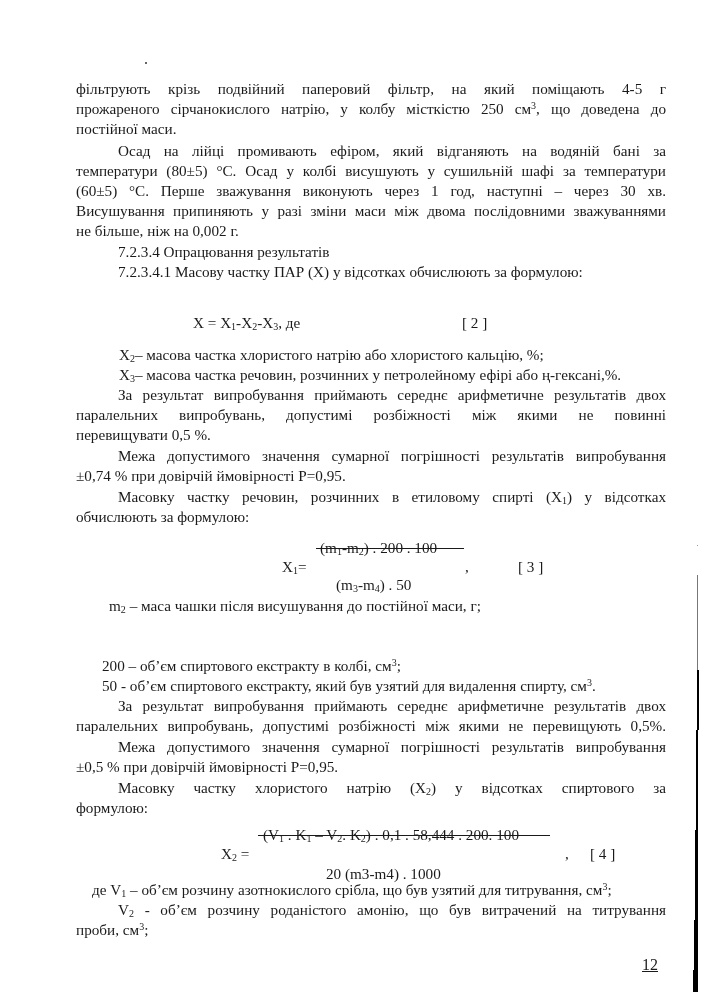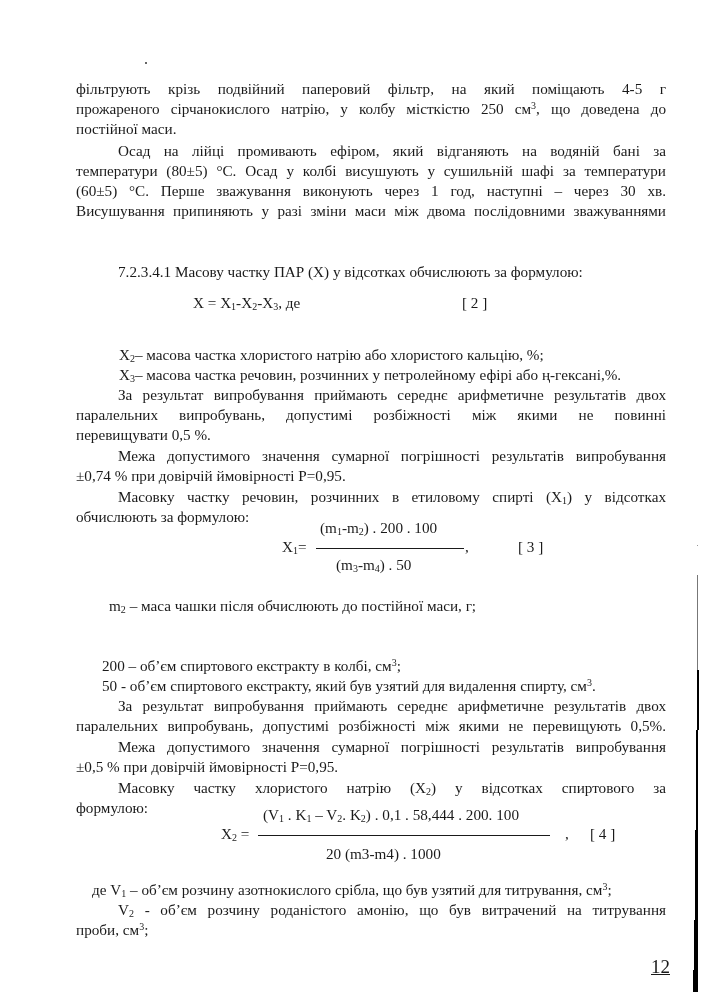--- a/index.html
+++ b/index.html
@@ -5,42 +5,44 @@
   html, body { margin: 0; padding: 0; background: #ffffff; }
   body { width: 708px; height: 1000px; position: relative; overflow: hidden;
          font-family: "Liberation Serif", "DejaVu Serif", serif; color: #1a1a1a; }
   .page { position: absolute; left: 0; top: 0; width: 708px; height: 1000px; border-radius: 13px; }
   .line { position: absolute; left: 76px; width: 590px; font-size: 15.2px; line-height: 18px; white-space: nowrap; }
   .just { text-align: justify; text-align-last: justify; }
   .ind1 { left: 118px; width: 548px; }
   .ind-de { left: 117px; width: 549px; }
   sub { font-size: 10px; vertical-align: -2px; line-height: 0; }
   sup { font-size: 10px; vertical-align: 5px; line-height: 0; }
-  .formula { position: absolute; font-size: 15.2px; white-space: nowrap; }
+  .formula { position: absolute; font-size: 15.2px; white-space: nowrap; margin-top: 20px; }
   .frac-line { position: absolute; height: 1px; background: #1a1a1a; }
   .dot { position: absolute; left: 145px; top: 62px; width: 2px; height: 2px; background: #333; border-radius: 1px; }
   .margin-bar { position: absolute; background: #000; }
-  .page-num { position: absolute; right: 38px; top: 956px; font-size: 19px; text-decoration: underline; }
+  .page-num { position: absolute; right: 50px; top: 956px; font-size: 16px; text-decoration: underline; }
 </style>
 </head>
 <body>
 
 <div class="page">
 
   <div class="dot"></div>
 
   <div class="line just" style="top:80px">фільтрують крізь подвійний паперовий фільтр, на який поміщають 4-5 г</div>
   <div class="line just" style="top:100px"><span>прожареного сірчанокислого натрію,  у колбу місткістю 250 см</span><sup>3</sup><span>, що доведена до</span></div>
   <div class="line ind1 just" style="top:142px">Осад на лійці промивають ефіром, який відганяють на водяній бані за</div>
 
   <div class="line" style="top:120px">постійної маси.</div>
   <div class="line just" style="top:162px">температури (80±5) °С. Осад у колбі висушують у сушильній шафі за температури</div>
   <div class="line just" style="top:182px">(60±5) °С. Перше зважування виконують через 1 год, наступні – через 30 хв.</div>
   <div class="line just" style="top:202px">Висушування припиняють у разі зміни маси між двома послідовними зважуваннями</div>
+  <div class="line" style="top:222px">не більше, ніж на 0,002 г.</div>
 
+  <div class="line ind1" style="top:243px">7.2.3.4 Опрацювання результатів</div>
   <div class="line ind1" style="top:263px">7.2.3.4.1 Масову частку ПАР (Х) у відсотках обчислюють за формулою:</div>
 
   <div class="formula" style="left:193px; top:294px"><span>Х = Х</span><sub>1</sub><span>-Х</span><sub>2</sub><span>-Х</span><sub>3</sub><span>, де</span></div>
   <div class="formula" style="left:462px; top:294px">[ 2 ]</div>
 
   <div class="line" style="left:119px; top:346px"><span>Х</span><sub>2</sub><span>– масова частка хлористого натрію або хлористого кальцію, %;</span></div>
   <div class="line" style="left:119px; top:366px"><span>Х</span><sub>3</sub><span>– масова частка речовин, розчинних у петролейному ефірі або ң-гексані,%.</span></div>
 
   <div class="line ind1 just" style="top:386px">За результат випробування приймають середнє арифметичне результатів двох</div>
   <div class="line just" style="top:406px">паралельних випробувань, допустимі розбіжності між якими не повинні</div>
@@ -52,21 +54,21 @@
   <div class="line ind1 just" style="top:488px"><span>Масовку частку речовин, розчинних в етиловому спирті (Х</span><sub>1</sub><span>) у відсотках</span></div>
   <div class="line" style="top:508px">обчислюють за формулою:</div>
 
   <div class="formula" style="left:320px; top:519px"><span>(m</span><sub>1</sub><span>-m</span><sub>2</sub><span>) . 200 . 100</span></div>
   <div class="formula" style="left:282px; top:538px"><span>Х</span><sub>1</sub><span>=</span></div>
   <div class="frac-line" style="left:316px; top:548px; width:148px"></div>
   <div class="formula" style="left:465px; top:538px">,</div>
   <div class="formula" style="left:518px; top:538px">[ 3 ]</div>
   <div class="formula" style="left:336px; top:556px"><span>(m</span><sub>3</sub><span>-m</span><sub>4</sub><span>) . 50</span></div>
 
-  <div class="line" style="left:109px; top:597px"><span>m</span><sub>2</sub> <span>– маса чашки після обчислюють до постійної маси, г;</span></div>
+  <div class="line" style="left:109px; top:597px"><span>m</span><sub>2</sub> <span>– маса чашки після висушування до постійної маси, г;</span></div>
   <div class="line" style="left:102px; top:657px"><span>200 – об’єм спиртового екстракту в колбі, см</span><sup>3</sup><span>;</span></div>
   <div class="line" style="left:102px; top:677px"><span>50 - об’єм спиртового екстракту, який був узятий для видалення спирту, см</span><sup>3</sup><span>.</span></div>
 
   <div class="line ind1 just" style="top:697px">За результат випробування приймають середнє арифметичне результатів двох</div>
   <div class="line just" style="top:717px">паралельних випробувань, допустимі розбіжності між якими не перевищують 0,5%.</div>
 
   <div class="line ind1 just" style="top:738px">Межа допустимого значення сумарної погрішності результатів випробування</div>
   <div class="line" style="top:758px">±0,5 % при довірчій ймовірності Р=0,95.</div>
 
   <div class="line ind1 just" style="top:779px"><span>Масовку частку хлористого натрію (Х</span><sub>2</sub><span>) у відсотках спиртового за</span></div>

